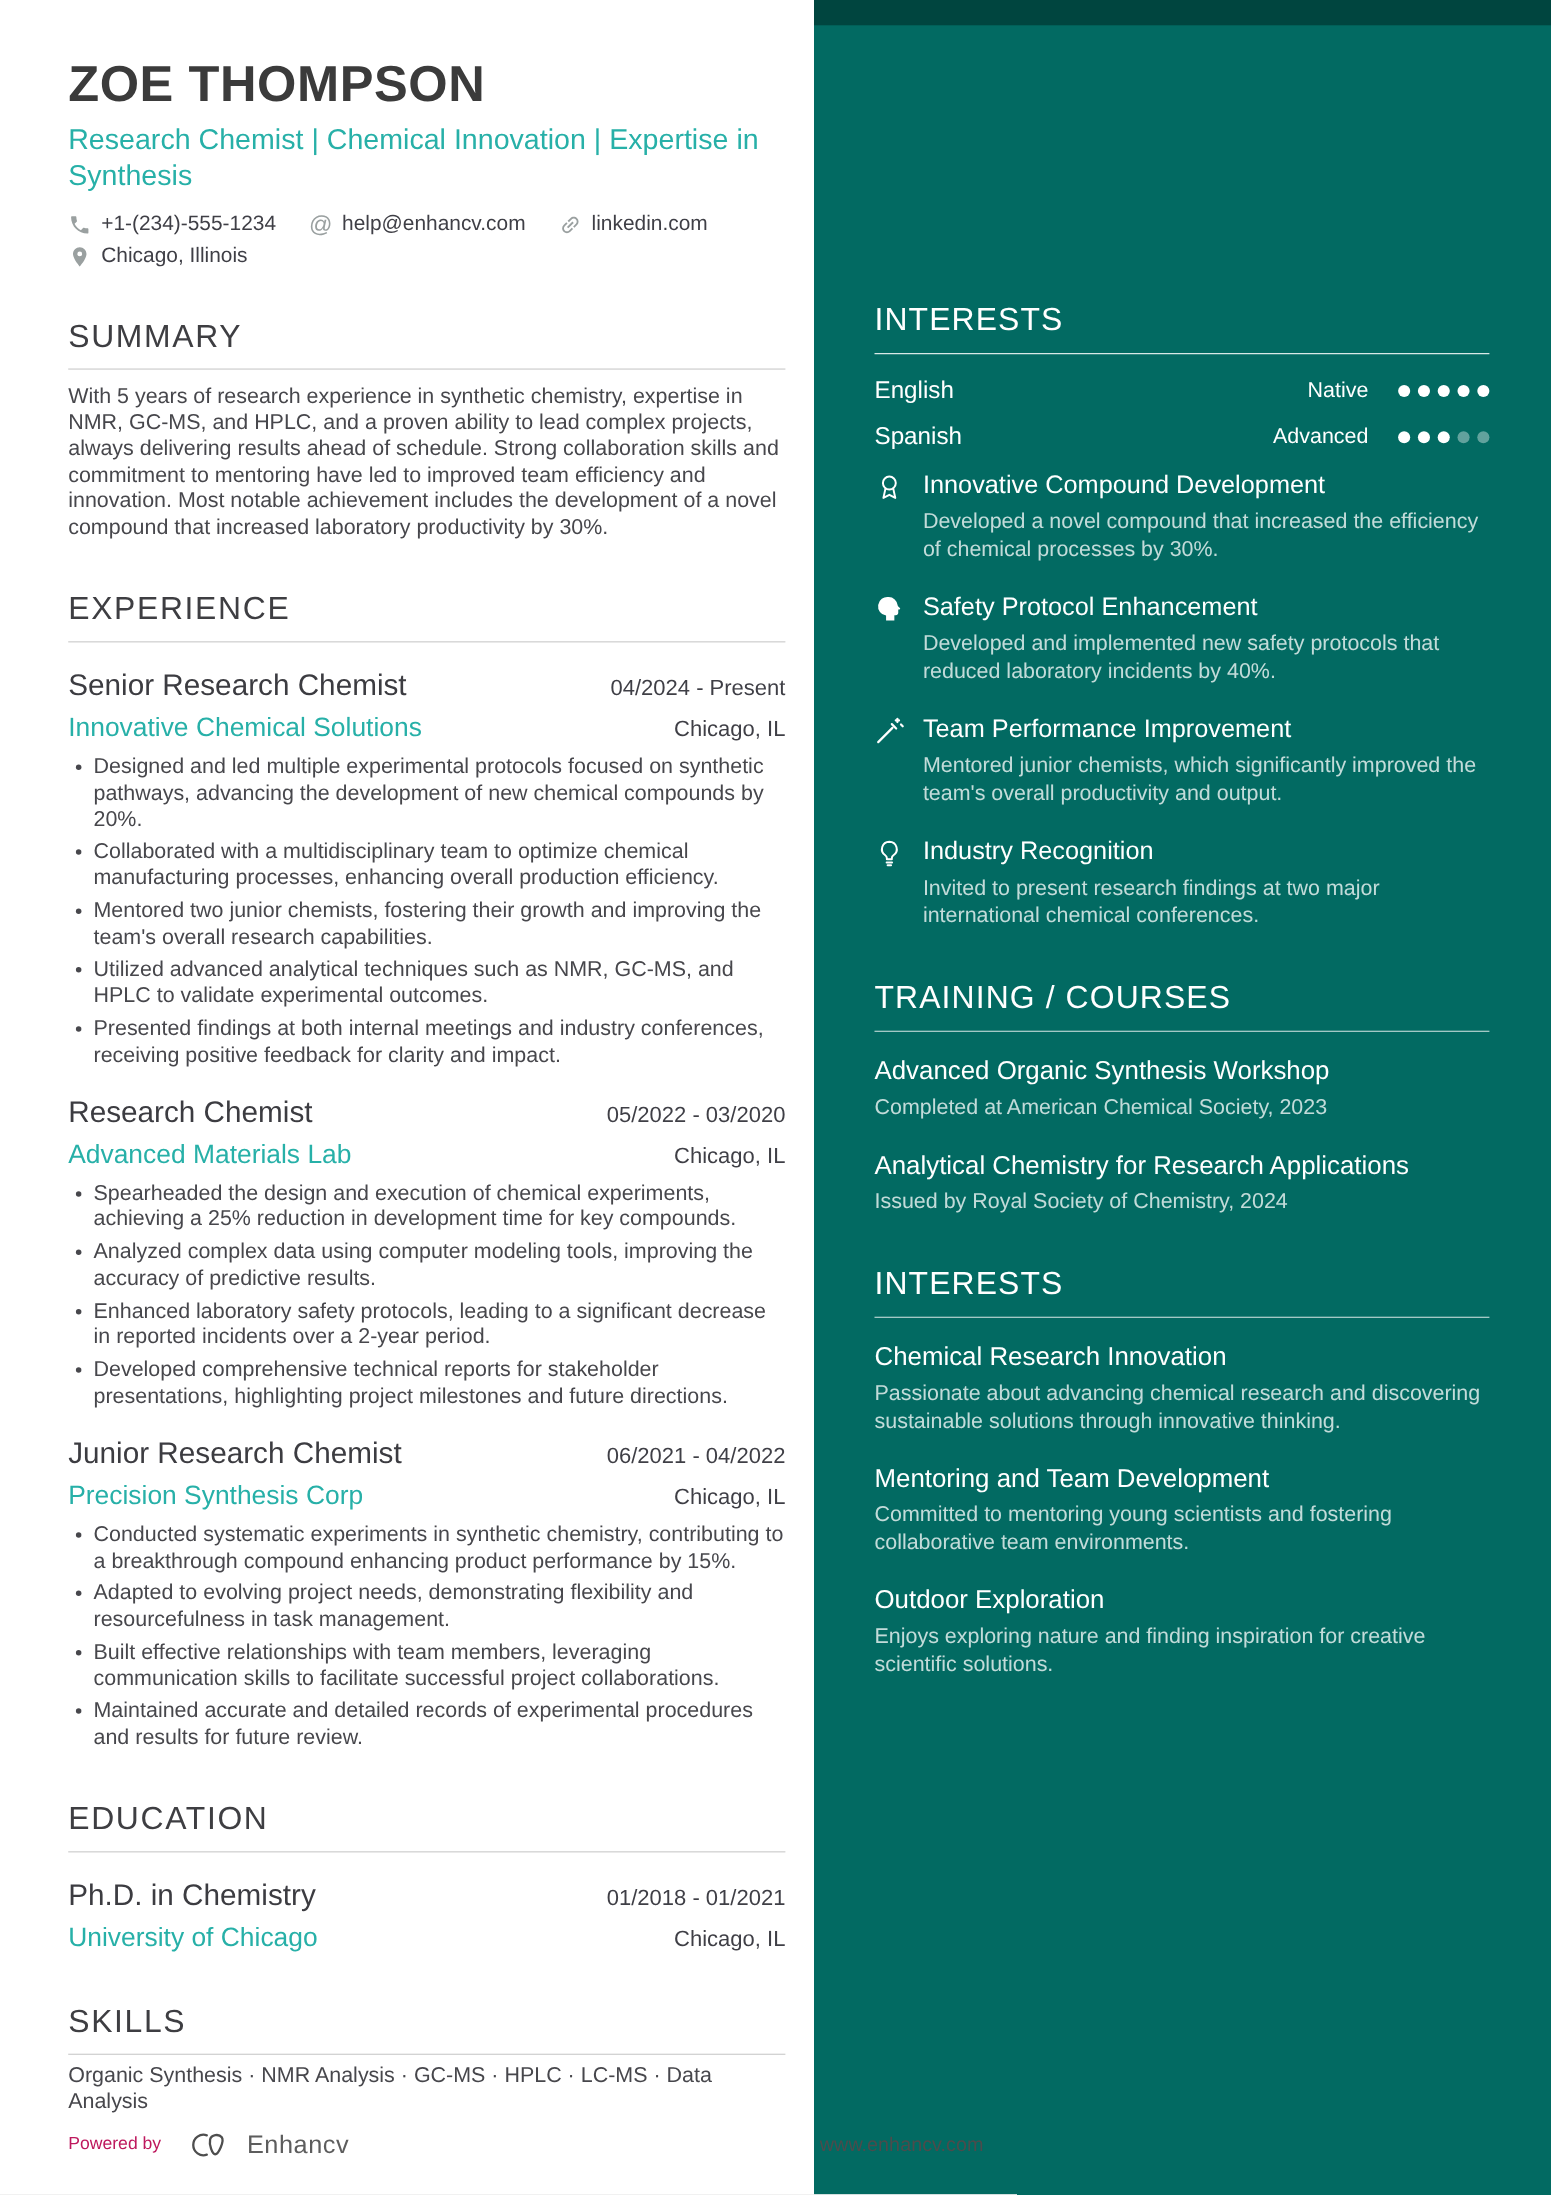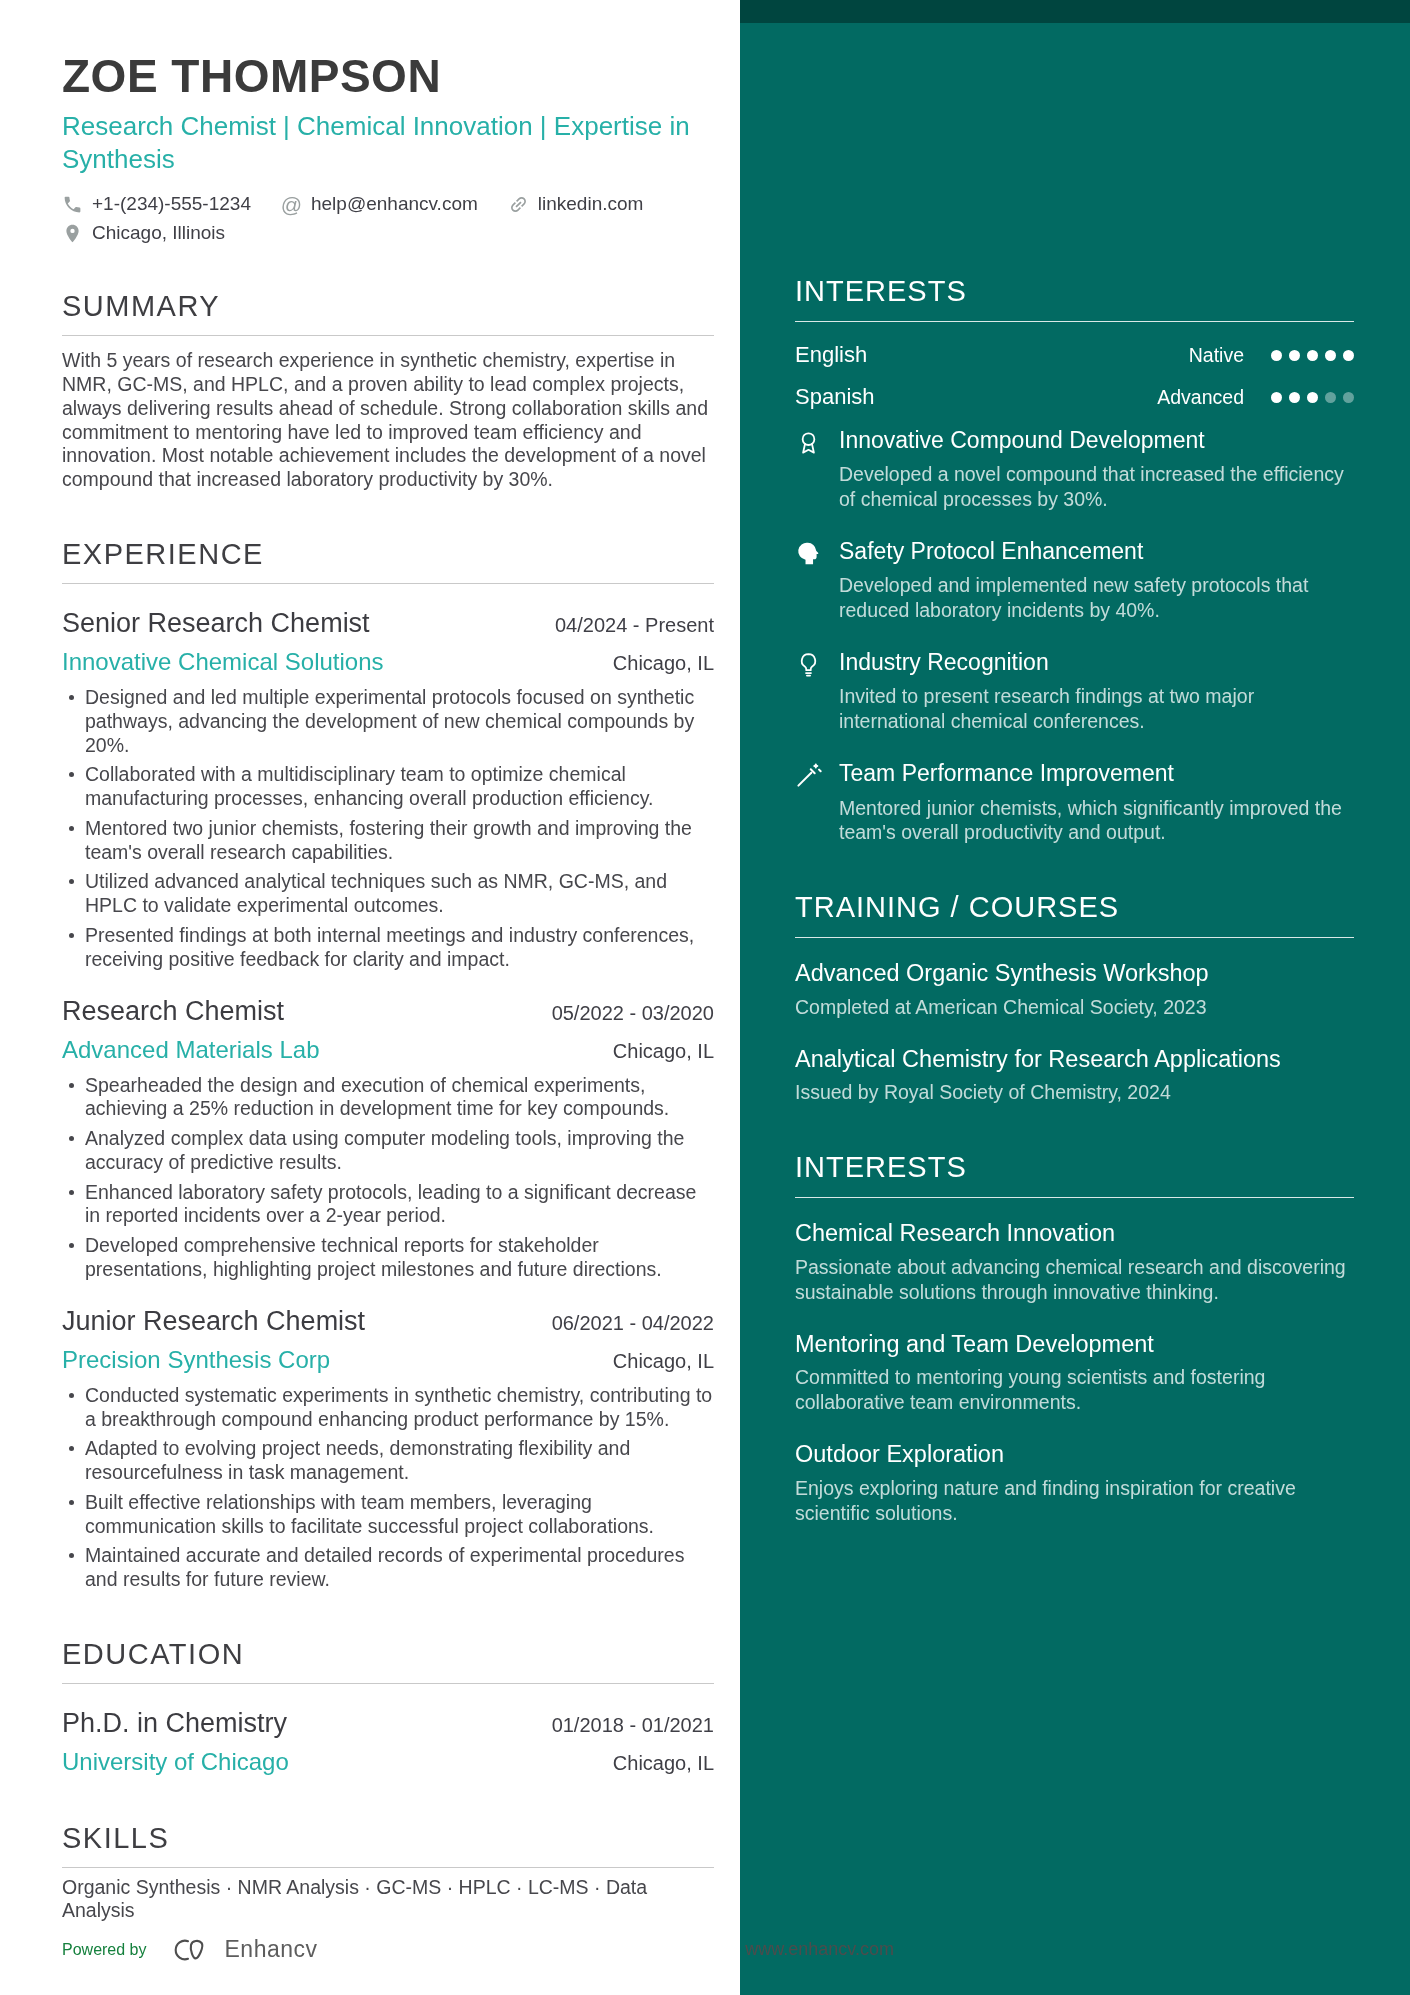--- a/index.html
+++ b/index.html
@@ -31,21 +31,21 @@
   .row2 { margin-top:9px; }
   .company { font-size:24px; color:var(--accent); }
   .loc { font-size:20px; color:#3f3f46; }
   ul.bullets { margin:10px 0 0; padding:0; list-style:none; }
   ul.bullets li { position:relative; padding-left:23px; font-size:19.5px; line-height:1.22; margin-bottom:6px; color:#47474c; }
   ul.bullets li::before { content:""; position:absolute; left:7px; top:9px; width:5px; height:5px; border-radius:50%; background:#47474c; }
 
   .skills-line { margin-top:8px; font-size:19.5px; color:#47474c; }
 
   .footer { position:absolute; left:62px; top:1936px; width:832px; display:flex; align-items:center; }
-  .powered { font-size:16px; color:#15803d; margin-right:26px; }
+  .powered { font-size:16px; color:#be185d; margin-right:26px; }
   .brand-mark { margin-right:10px; display:inline-flex; }
   .brand-name { font-size:23px; color:#5d5d5d; letter-spacing:0.5px; }
   .site { margin-left:auto; font-size:18px; color:#4c4c4c; }
 
   
   .sidebar { flex:1; background:var(--sidebar-bg); color:#ffffff; }
   .sb-strip { height:23px; background:var(--sidebar-strip); }
   .sb-inner { padding:252px 56px 0 55px; }
   .sb-h { font-size:29px; font-weight:500; letter-spacing:1px; color:#fff;
           padding-bottom:13px; border-bottom:1px solid rgba(255,255,255,0.85); margin-bottom:20px; }
@@ -243,48 +243,48 @@
           </svg>
         </span>
         <div class="ach-body">
           <div class="ach-t">Safety Protocol Enhancement</div>
           <div class="ach-x">Developed and implemented new safety protocols that reduced laboratory incidents by 40%.</div>
         </div>
       </div>
 
       <div class="ach">
         <span class="ach-icon">
-          <svg viewBox="0 0 24 24" fill="none" stroke="#fff" stroke-width="1.6" stroke-linecap="round" stroke-linejoin="round">
-            <path d="M12 2.8a6 6 0 0 0-3.3 11c.8.55 1.3 1.42 1.3 2.32v.88h4v-.88c0-.9.5-1.77 1.3-2.32a6 6 0 0 0-3.3-11z"></path>
-            <path d="M9.8 19.6h4.4"></path>
-              <path d="M10.6 21.8h2.8"></path>
-          </svg>
-        </span>
-        <div class="ach-body">
-          <div class="ach-t">Industry Recognition</div>
-          <div class="ach-x">Invited to present research findings at two major international chemical conferences.</div>
-        </div>
-      </div>
-
-      <div class="ach">
-        <span class="ach-icon">
           <svg viewBox="0 0 24 24" fill="none" stroke="#fff" stroke-width="1.8" stroke-linecap="round">
             <path d="M3 21 14.5 9.5"></path>
               <path d="M14 6.5l3.5 3.5"></path>
             <path d="M18.5 2.2v2.6"></path>
               <path d="M17.2 3.5h2.6"></path>
               <path d="M21.4 6.8l1.4 1.4"></path>
           </svg>
         </span>
         <div class="ach-body">
           <div class="ach-t">Team Performance Improvement</div>
           <div class="ach-x">Mentored junior chemists, which significantly improved the team's overall productivity and output.</div>
         </div>
       </div>
 
+      <div class="ach">
+        <span class="ach-icon">
+          <svg viewBox="0 0 24 24" fill="none" stroke="#fff" stroke-width="1.6" stroke-linecap="round" stroke-linejoin="round">
+            <path d="M12 2.8a6 6 0 0 0-3.3 11c.8.55 1.3 1.42 1.3 2.32v.88h4v-.88c0-.9.5-1.77 1.3-2.32a6 6 0 0 0-3.3-11z"></path>
+            <path d="M9.8 19.6h4.4"></path>
+              <path d="M10.6 21.8h2.8"></path>
+          </svg>
+        </span>
+        <div class="ach-body">
+          <div class="ach-t">Industry Recognition</div>
+          <div class="ach-x">Invited to present research findings at two major international chemical conferences.</div>
+        </div>
+      </div>
+
       <div class="sb-h sb-gap">TRAINING / COURSES</div>
       <div class="course">
         <div class="course-t">Advanced Organic Synthesis Workshop</div>
         <div class="course-d">Completed at American Chemical Society, 2023</div>
       </div>
       <div class="course">
         <div class="course-t">Analytical Chemistry for Research Applications</div>
         <div class="course-d">Issued by Royal Society of Chemistry, 2024</div>
       </div>
 

